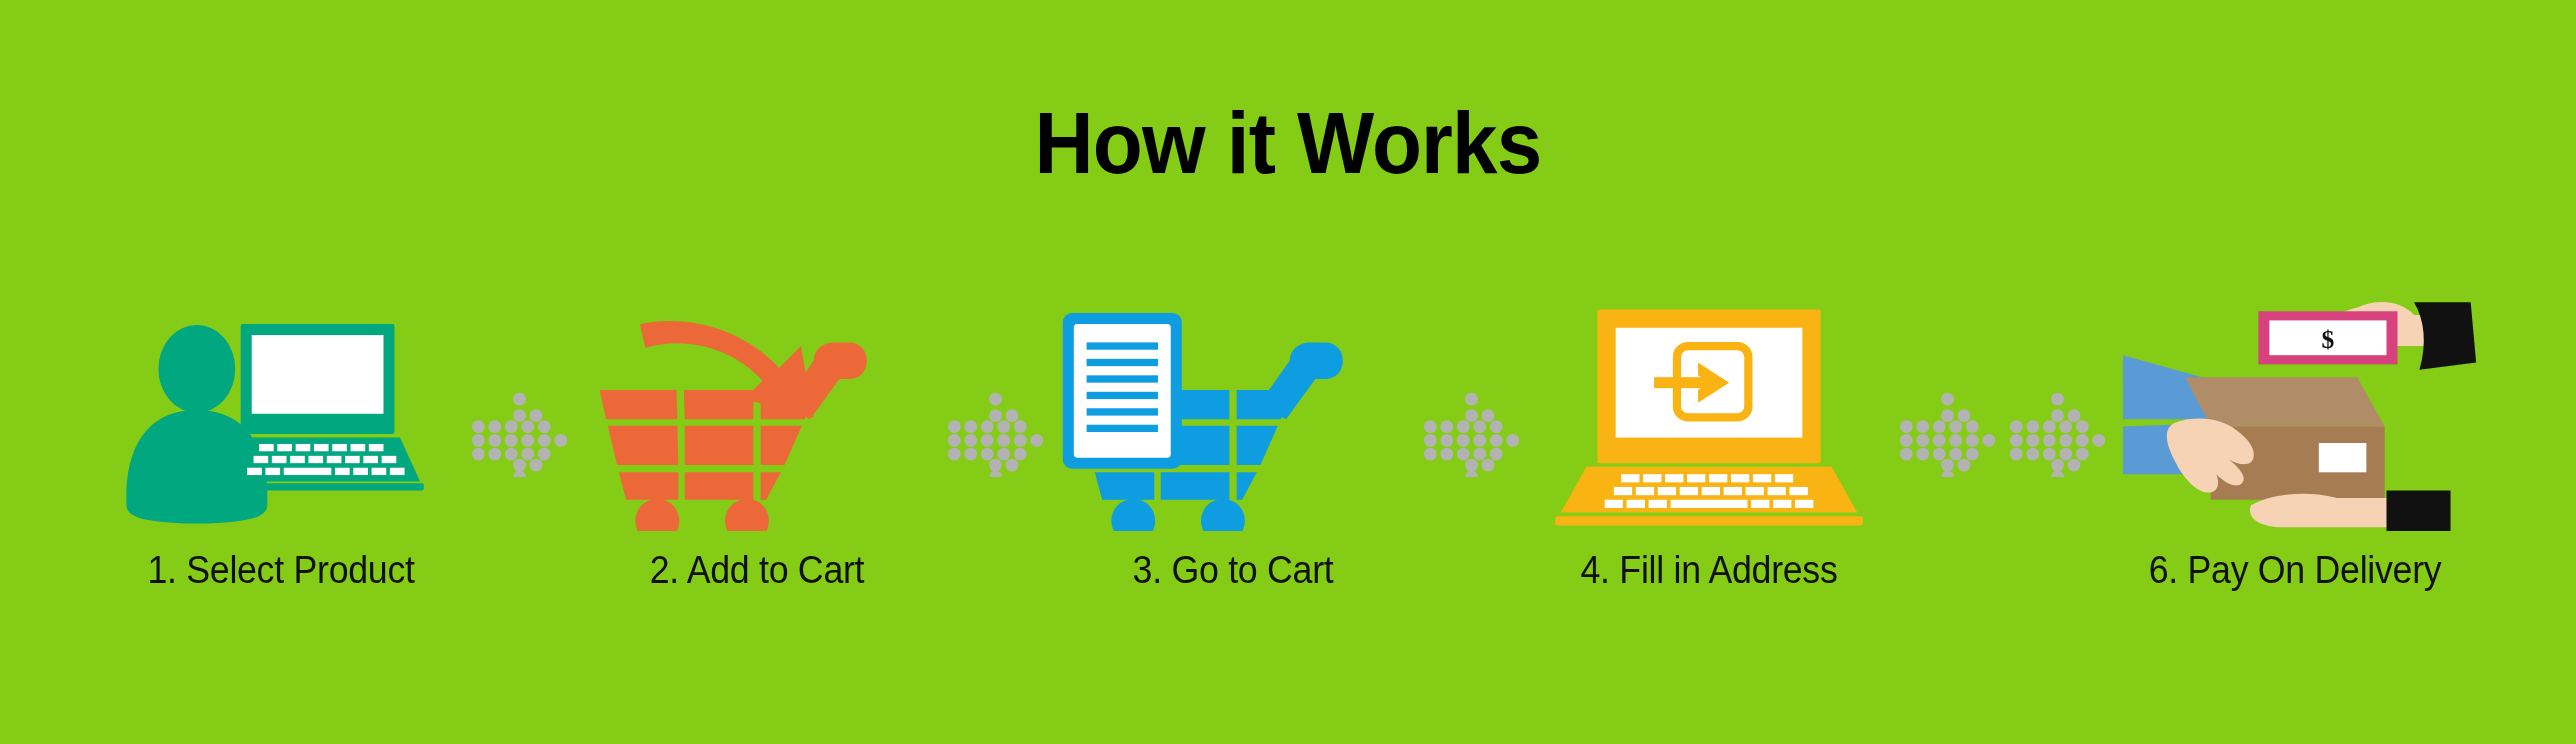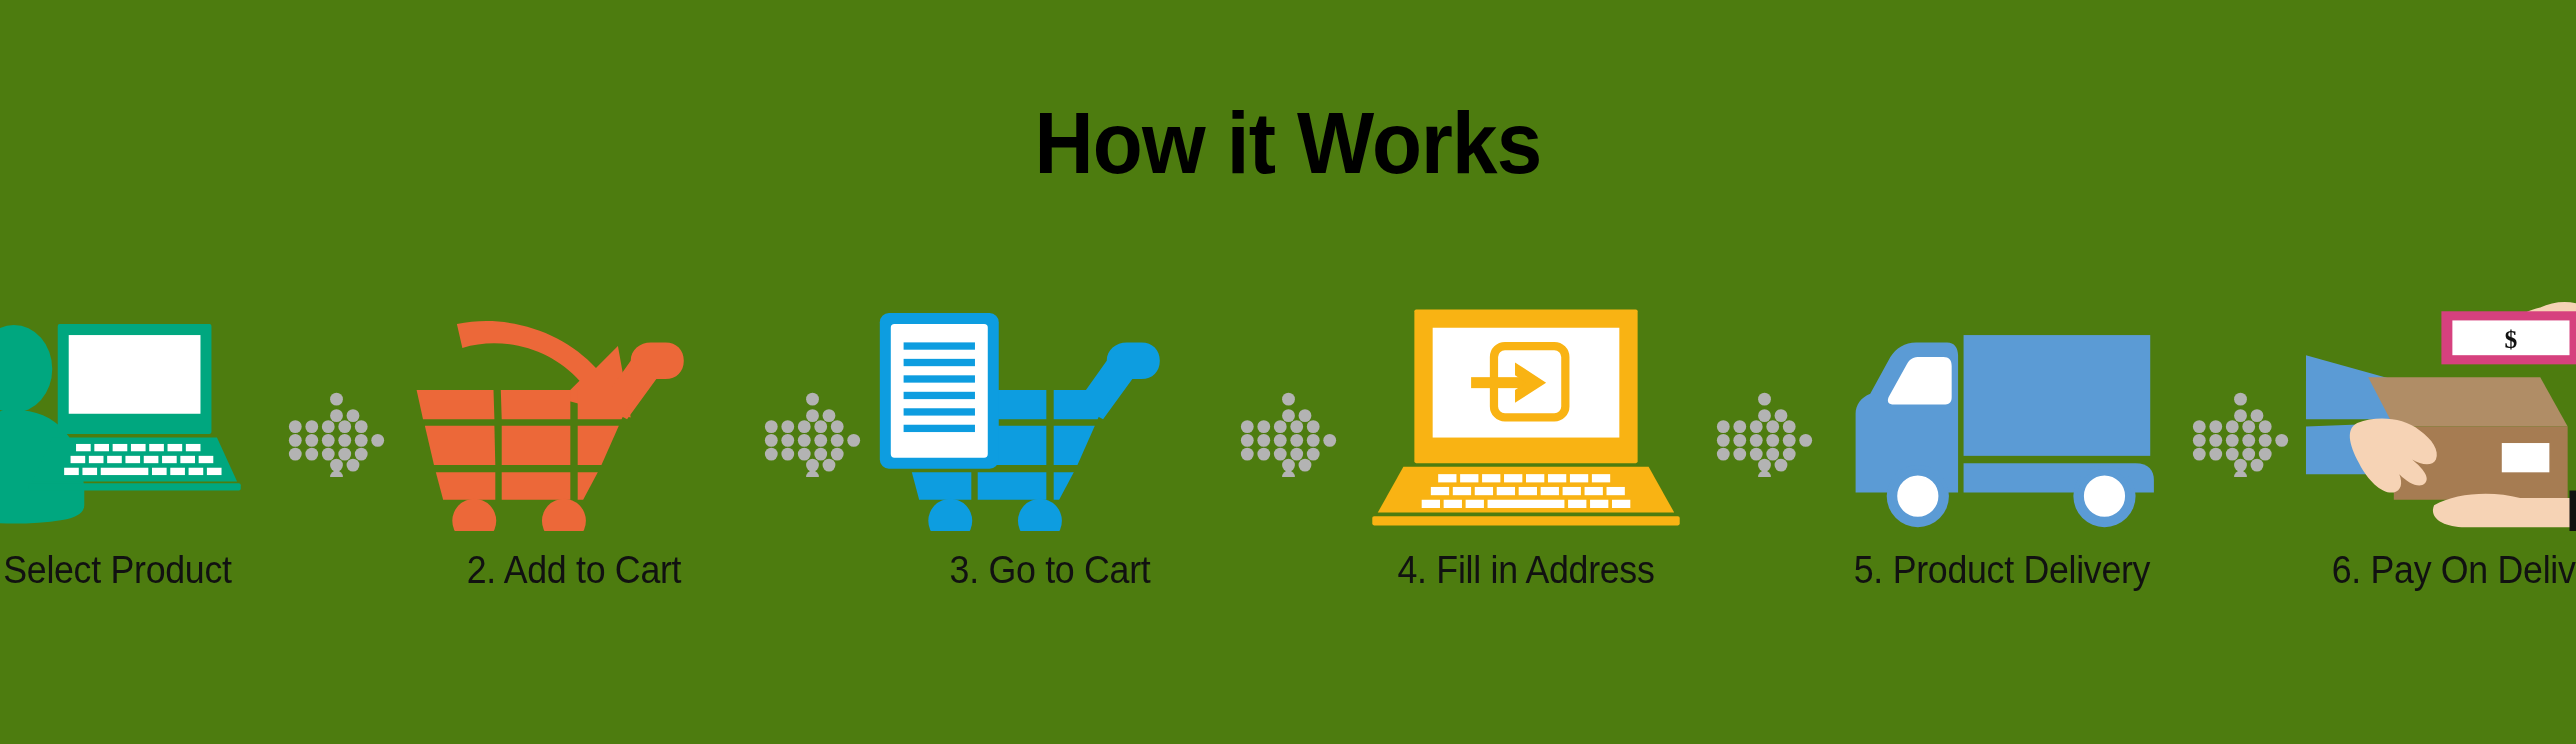--- a/index.html
+++ b/index.html
@@ -13,21 +13,21 @@
     height: 745px;
     font-family: "Liberation Sans", "DejaVu Sans", sans-serif;
     overflow: hidden;
     position: relative;
   }
 
   #page {
     position: relative;
     width: 2576px;
     height: 745px;
-    background: #4d7c0f;
+    background: #84cc16;
   }
 
   
   #title {
     position: absolute;
     top: 99px;
     left: 0;
     width: 2576px;
     text-align: center;
     font-family: "Liberation Sans Narrow", "Liberation Sans", "DejaVu Sans", sans-serif;
@@ -384,46 +384,20 @@
             <circle cx="46" cy="70" r="7"></circle>
           <circle cx="64" cy="70" r="7"></circle>
             <circle cx="82" cy="70" r="7"></circle>
           <circle cx="55" cy="82" r="7"></circle>
             <circle cx="73" cy="82" r="7"></circle>
           <circle cx="55" cy="95" r="7"></circle>
         </g>
       </svg>
     </div>
 
-    <div class="step">
-      <div class="step-art">
-        <svg width="366" height="229" viewBox="0 0 400 250">
-          <g fill="#5B9BD5">
-
-            <rect x="158" y="36" width="204" height="132"></rect>
-
-            <path d="M158 176 L346 176 C 360 176, 366 184, 366 194 L366 208 L158 208 Z"></path>
-
-            <path d="M40 122 C 40 112, 46 104, 56 100 L78 60 C 84 50, 94 44, 106 44 L140 44
-                     C 148 44, 152 50, 152 58 L152 208 L40 208 Z"></path>
-
-            <path d="M76 104 L96 68 C 99 62, 104 60, 110 60 L136 60 C 142 60, 145 63, 145 70
-                     L145 104 C 145 110, 142 112, 136 112 L82 112 C 76 112, 74 109, 76 104 Z" fill="#ffffff"></path>
-
-            <circle cx="108" cy="212" r="34" fill="#5B9BD5"></circle>
-            <circle cx="108" cy="212" r="26" fill="#ffffff"></circle>
-            <circle cx="108" cy="212" r="26" fill="none" stroke="#5B9BD5" stroke-width="7"></circle>
-            <circle cx="312" cy="212" r="34" fill="#5B9BD5"></circle>
-            <circle cx="312" cy="212" r="26" fill="#ffffff"></circle>
-            <circle cx="312" cy="212" r="26" fill="none" stroke="#5B9BD5" stroke-width="7"></circle>
-          </g>
-        </svg>
-      </div>
-      <div class="step-label">5. Product Delivery</div>
-    </div>
 
     <div class="arrow-sep">
       <svg width="101" height="87" viewBox="0 0 110 95">
         <g fill="#B3B3B3">
           <circle cx="55" cy="10" r="7"></circle>
           <circle cx="55" cy="28" r="7"></circle>
             <circle cx="73" cy="28" r="7"></circle>
           <circle cx="10" cy="40" r="7"></circle>
             <circle cx="28" cy="40" r="7"></circle>
             <circle cx="46" cy="40" r="7"></circle>

